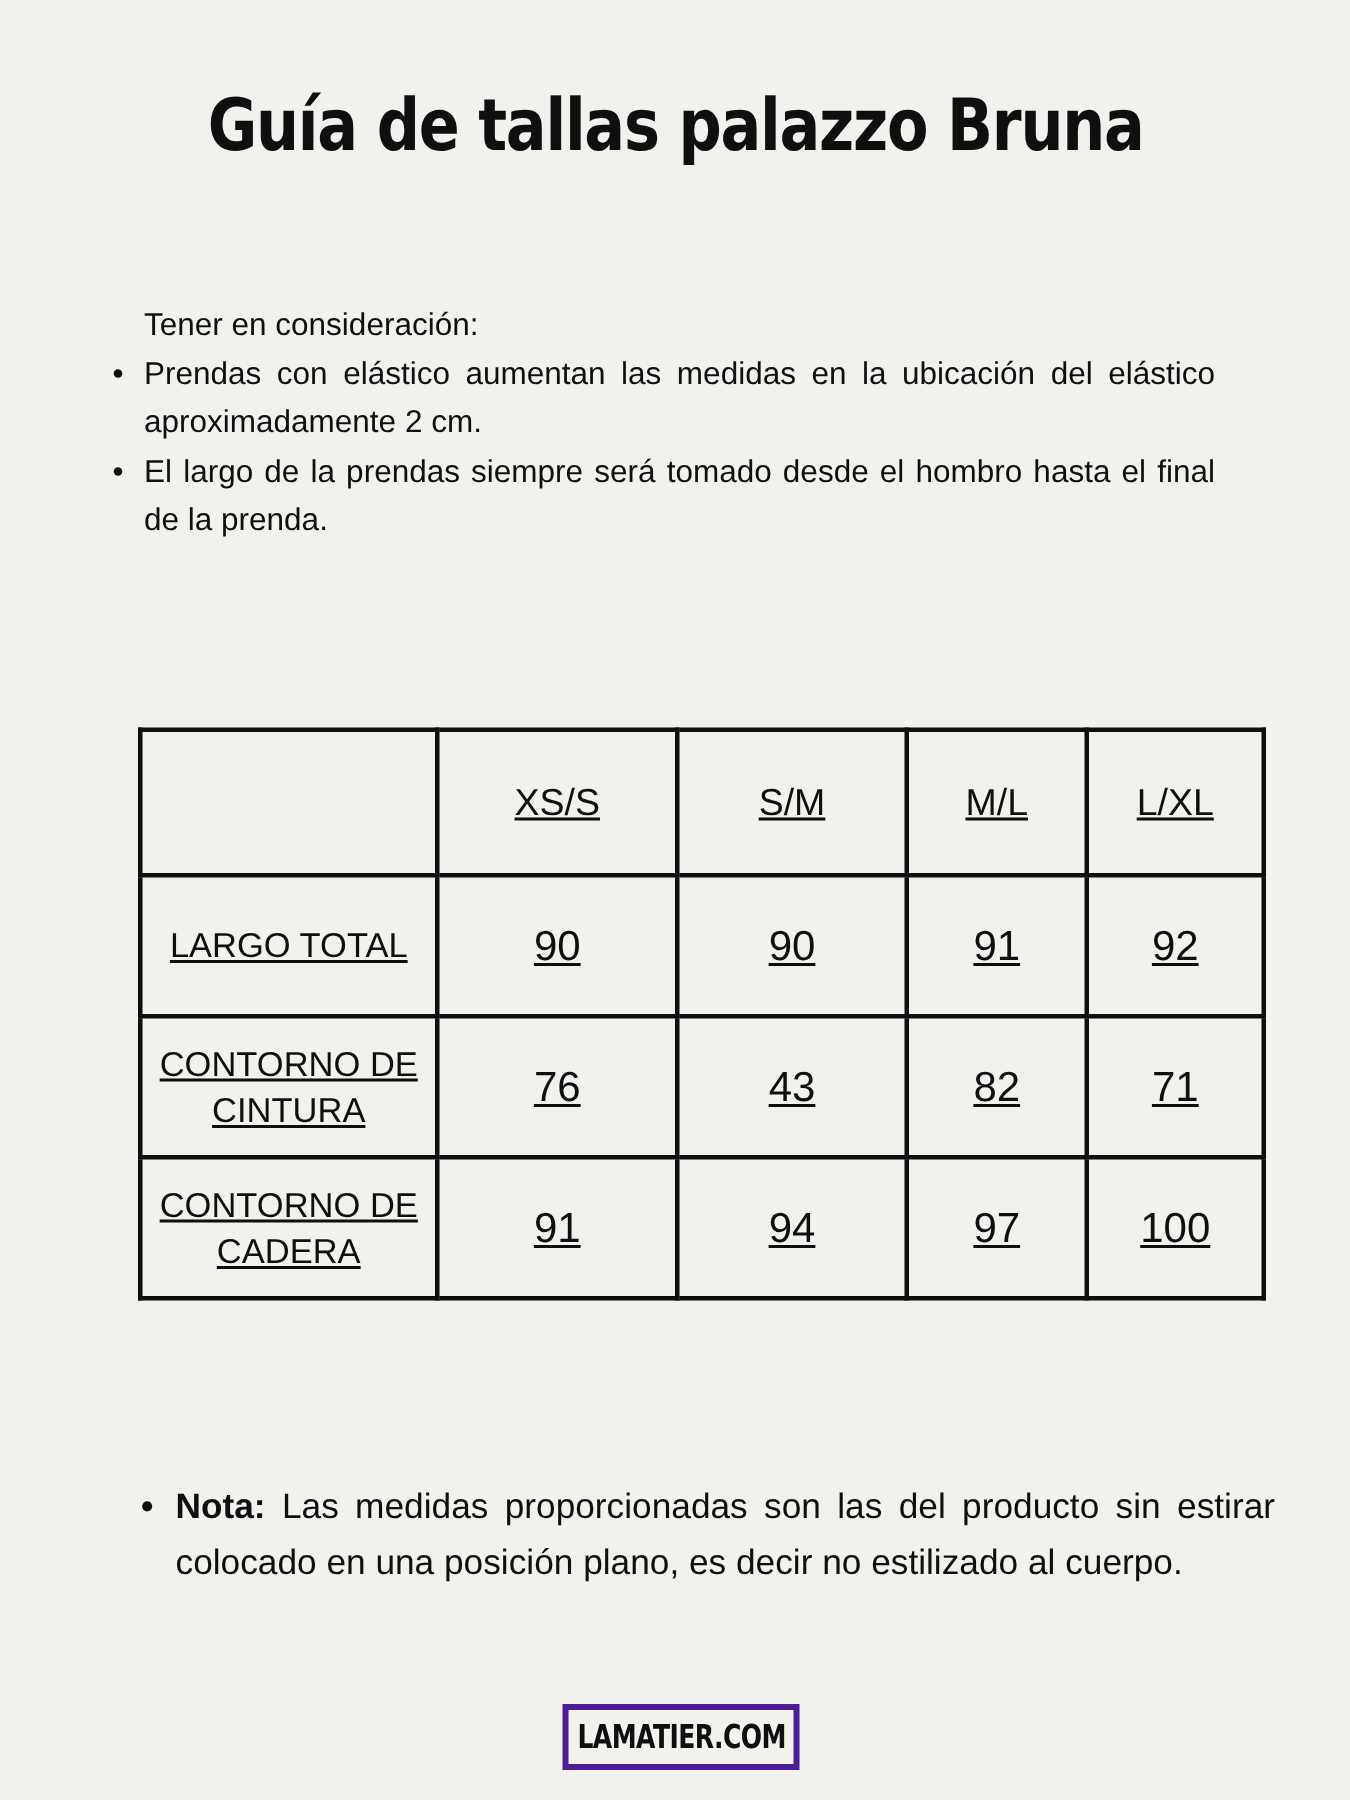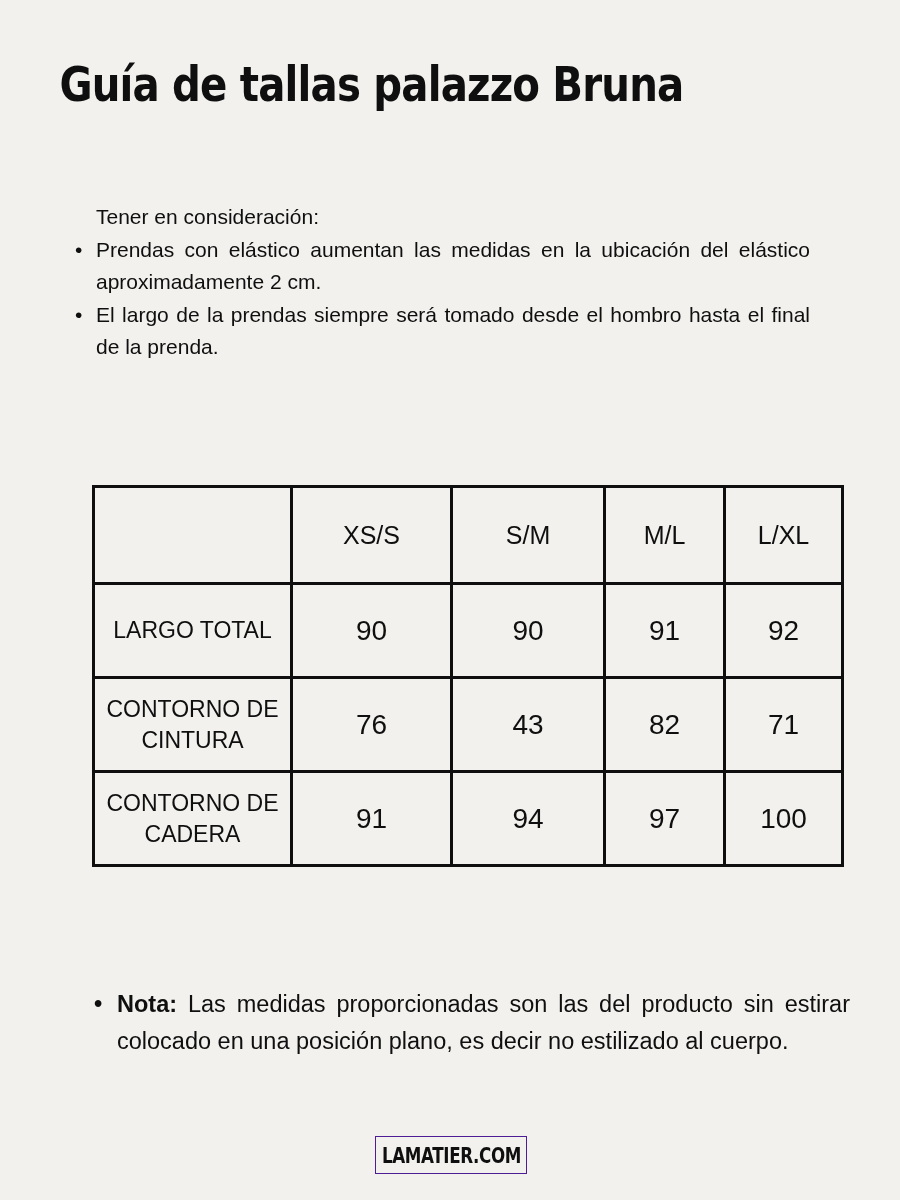--- a/index.html
+++ b/index.html
@@ -17,21 +17,21 @@
   }
 
   
   .title {
     position: absolute;
     top: 55px;
     left: 0;
     width: 900px;
     height: 58px;
     line-height: 58px;
-    text-align: left;
+    text-align: center;
     white-space: nowrap;
   }
   .title-inner {
     display: inline-block;
     font-family: "DejaVu Sans", sans-serif;
     font-weight: 900;
     font-size: 48px;
     letter-spacing: -1px;
     transform: scaleX(0.84);
     transform-origin: 50% 50%;
@@ -69,20 +69,21 @@
     width: 749px;
     border-collapse: collapse;
     table-layout: fixed;
   }
   .size-table td, .size-table th {
     border: 3px solid #0f0f0f;
     text-align: center;
     vertical-align: middle;
     font-weight: normal;
     padding: 0;
+    text-decoration: underline;
   }
   .size-table .hdr-row { height: 97px; }
   .size-table .data-row { height: 94px; }
   .size-table th { font-size: 25px; }
   .size-table .row-label {
     font-size: 23px;
     line-height: 31px;
     padding: 0 4px;
   }
   .size-table .size-value { font-size: 28px; }
@@ -108,21 +109,21 @@
   }
   .note b { font-weight: bold; }
 
   
   .brand-box {
     position: absolute;
     top: 1136px;
     left: 375px;
     width: 150px;
     height: 36px;
-    border: 1px solid #4c1d95;
+    border: 4px solid #4c1d95;
     display: flex;
     align-items: center;
     justify-content: center;
     white-space: nowrap;
   }
   .brand-inner {
     display: inline-block;
     font-family: "DejaVu Sans", sans-serif;
     font-weight: bold;
     font-size: 22px;

